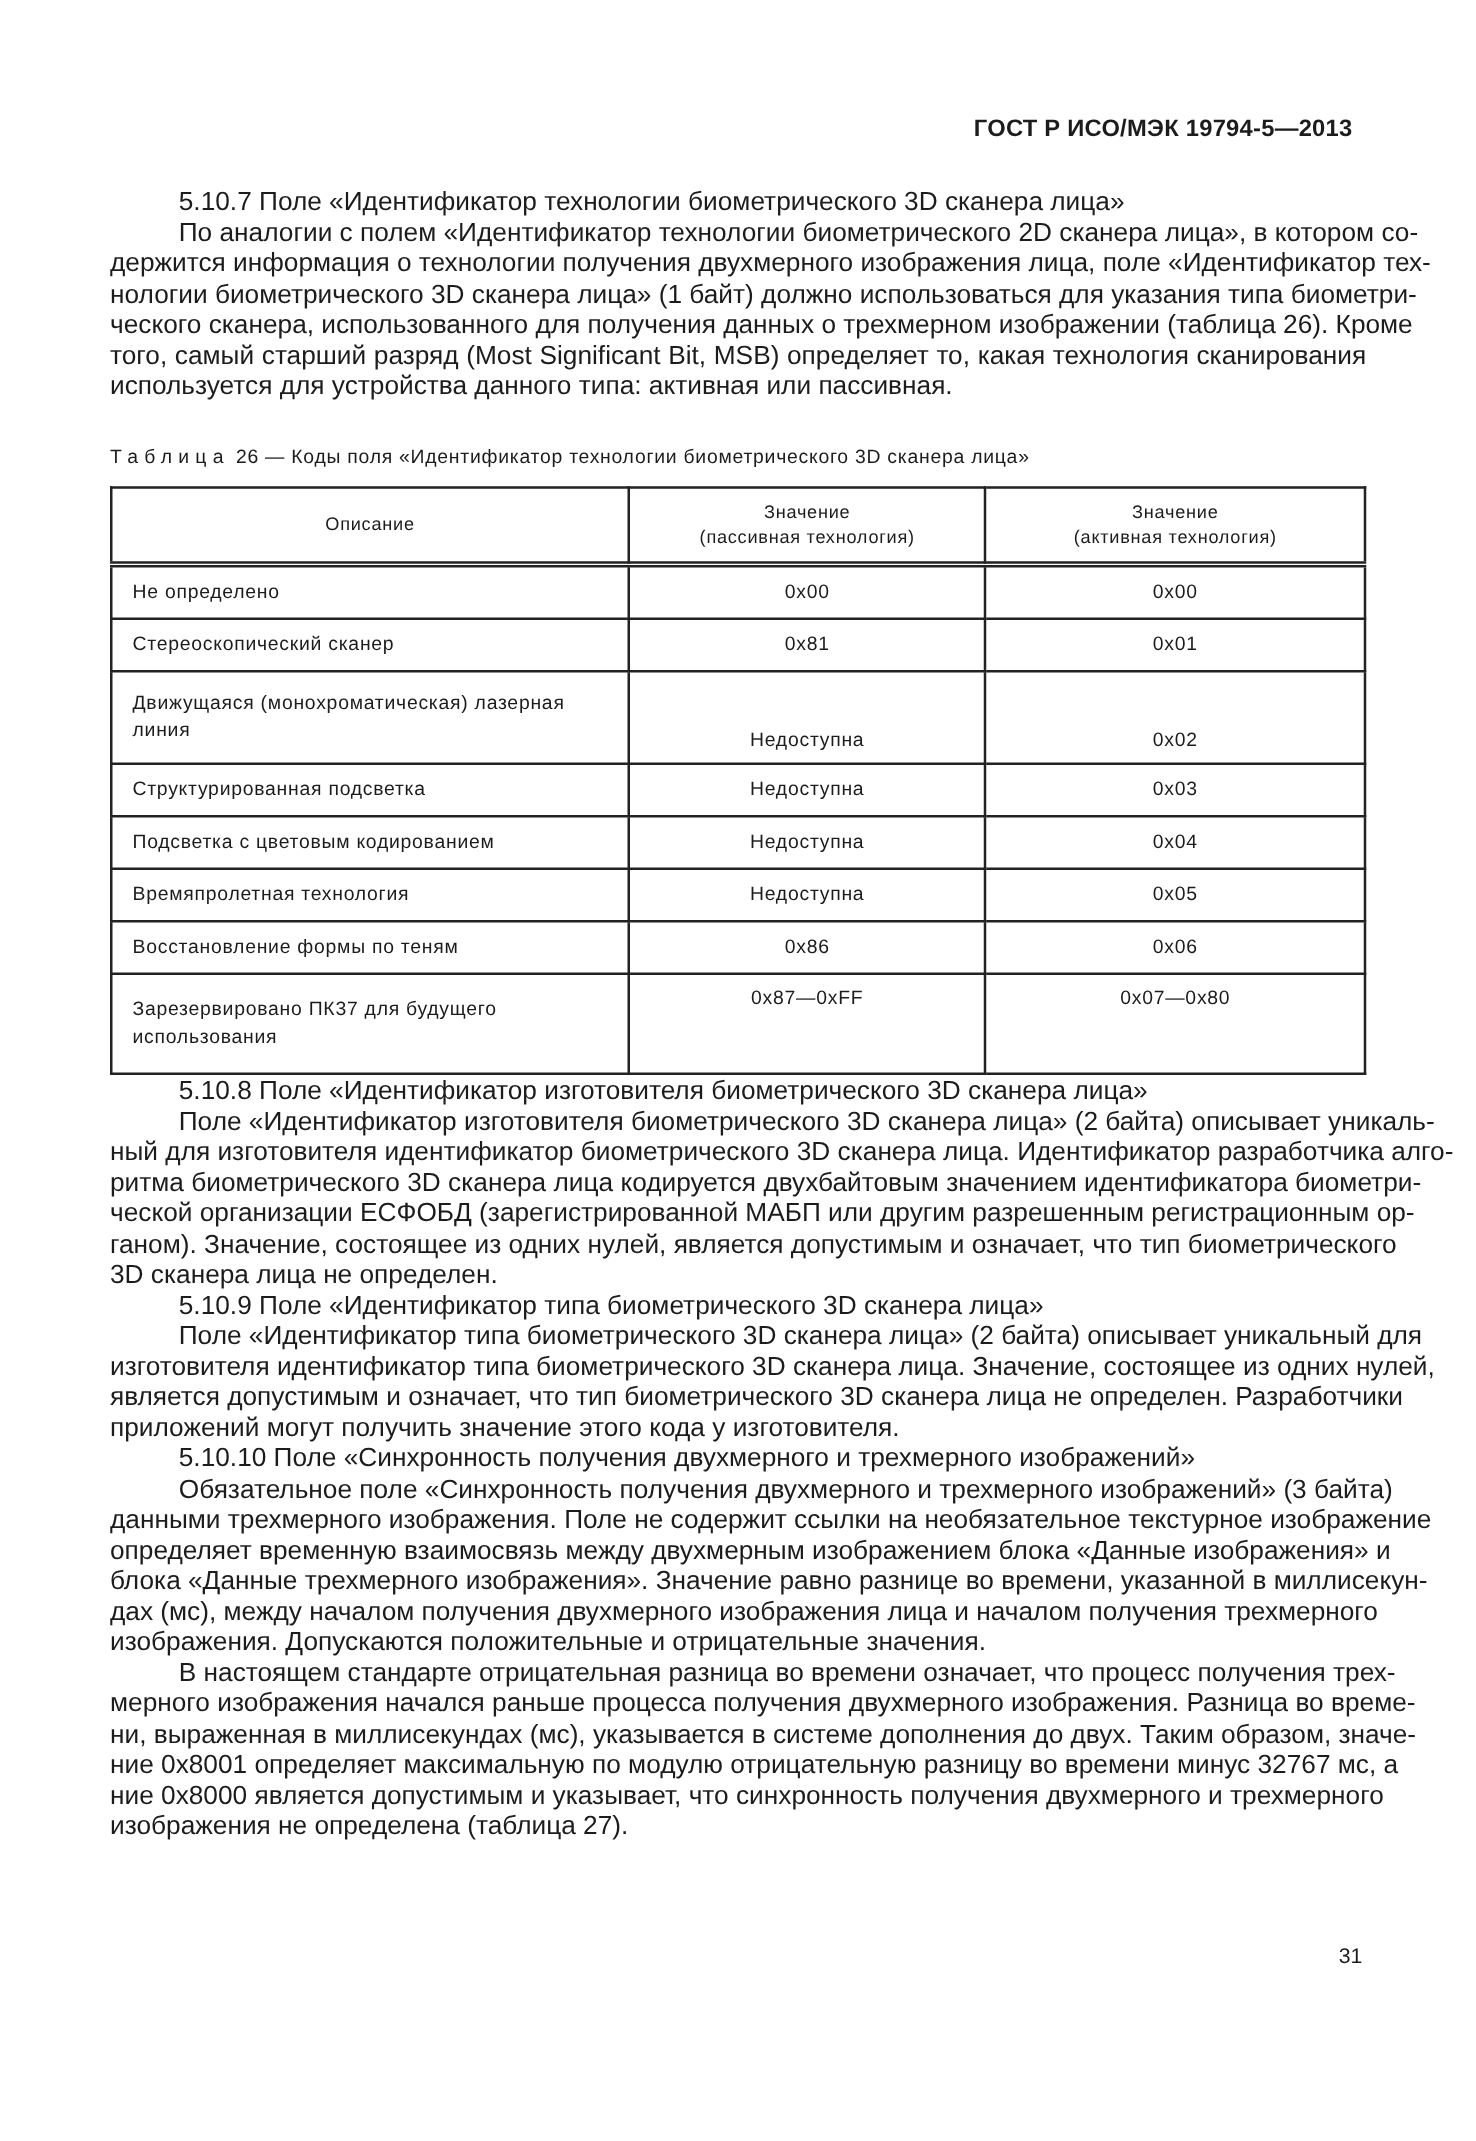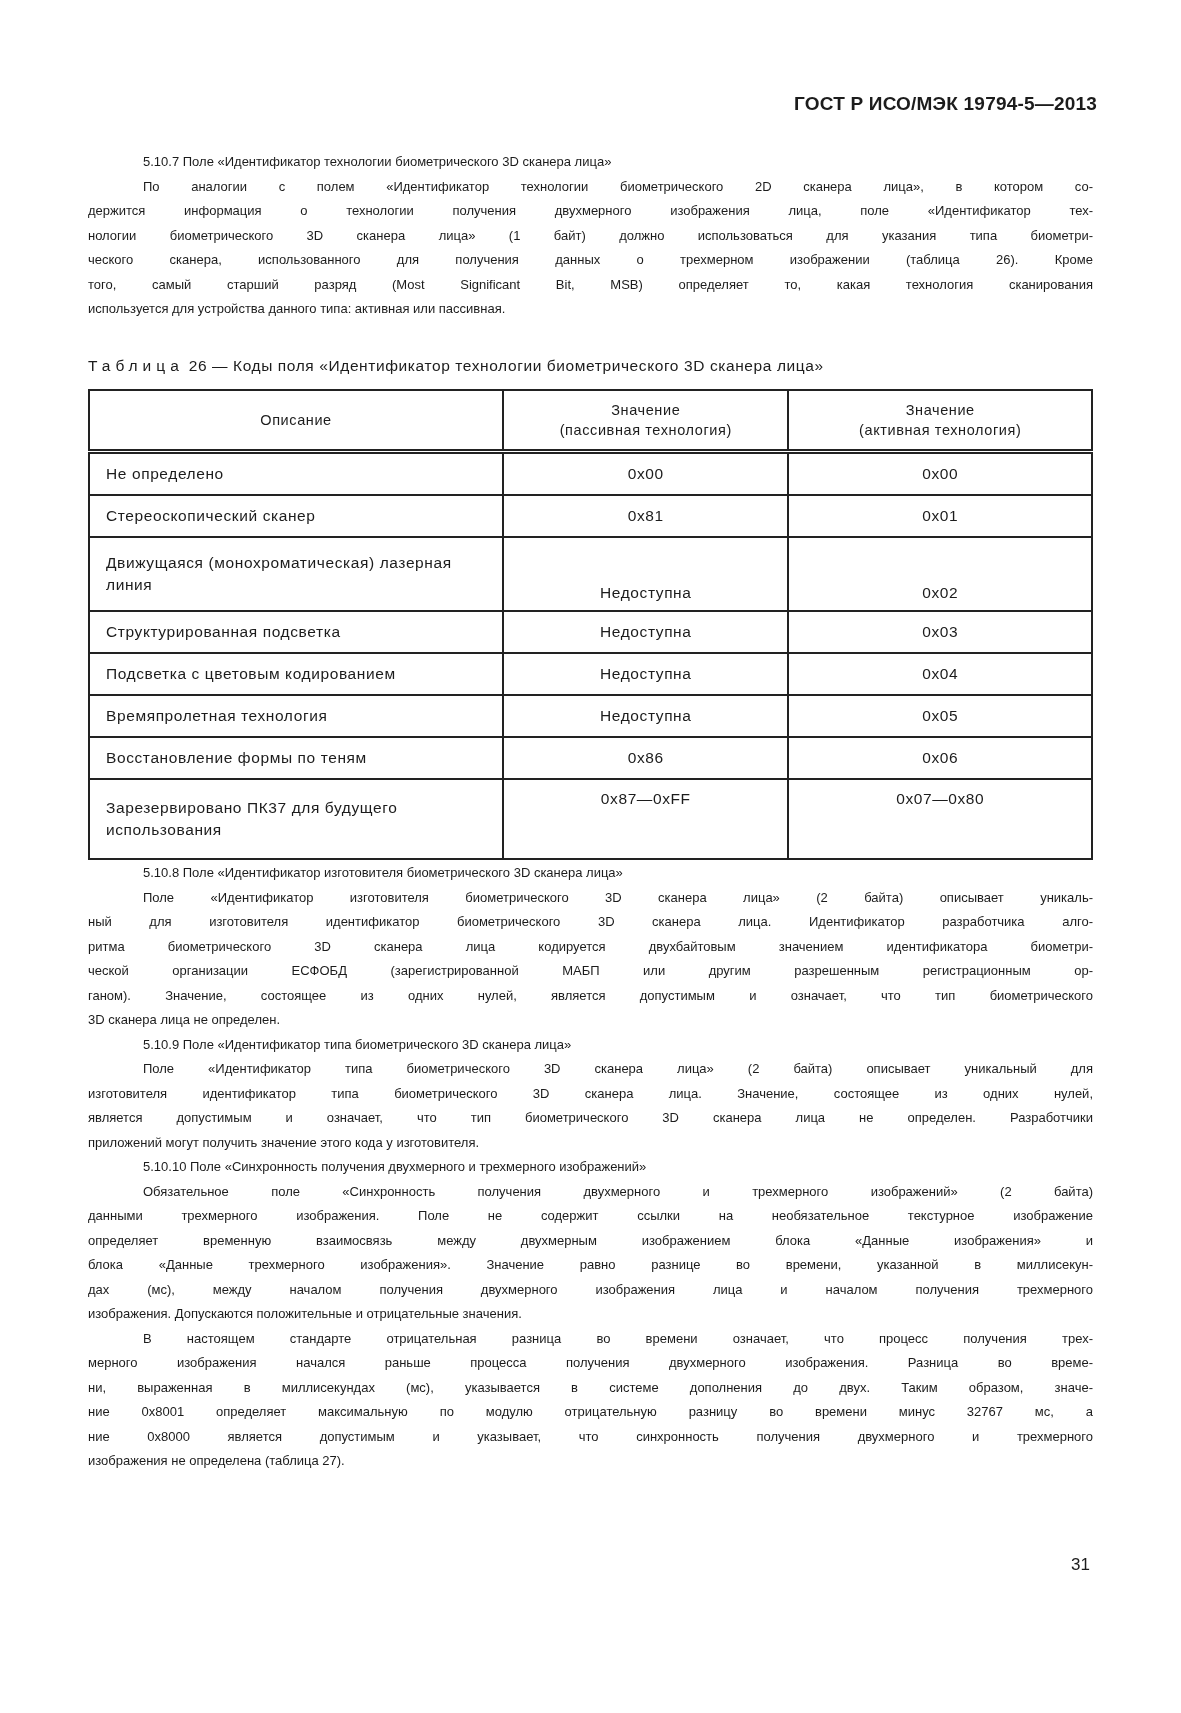--- a/index.html
+++ b/index.html
@@ -1,20 +1,20 @@
 <!DOCTYPE html>
 <html><head>
 <meta charset="utf-8">
 <style>
   html, body { margin: 0; padding: 0; background: #ffffff; }
   body { width: 1181px; height: 1713px; position: relative; overflow: hidden;
          font-family: "Liberation Sans", sans-serif; color: #1c1c1c; }
-  .header { position: absolute; top: 93px; right: 84px; font-weight: bold; font-size: 19px; letter-spacing: 0.2px; margin-left: 34px; }
+  .header { position: absolute; top: 93px; right: 99px; font-weight: bold; font-size: 19px; letter-spacing: 0.2px; margin-left: 34px; }
   .content { position: absolute; left: 88px; top: 150px; width: 1005px; }
-  .line { font-size: 13px; line-height: 24.5px; white-space: nowrap; text-align: justify; text-align-last: justify; display: block; }
+  .line { font-size: 21px; line-height: 24.5px; white-space: nowrap; text-align: justify; text-align-last: justify; display: block; }
   .line.last { text-align-last: left; }
   .indent { padding-left: 55px; }
   .caption { position: absolute; left: 88px; top: 357px; font-size: 15.5px; letter-spacing: 0.6px; white-space: nowrap; }
   .caption .spaced { letter-spacing: 5px; }
   table.t26 { position: absolute; left: 88px; top: 389px; width: 1005px; border-collapse: collapse; font-size: 15.5px; letter-spacing: 0.6px; }
   table.t26 td, table.t26 th { border: 2px solid #222; font-weight: normal; }
   table.t26 th { height: 58px; text-align: center; vertical-align: middle; font-size: 14.5px; line-height: 20px; padding: 0 6px; }
   table.t26 thead tr { border-bottom: 5px double #222; }
   table.t26 td { padding: 2px 16px 2px 16px; vertical-align: middle; height: 36px; line-height: 22px; }
   table.t26 td.c1 { width: 378px; text-align: left; }
@@ -107,21 +107,21 @@
   <span class="line">ганом). Значение, состоящее из одних нулей, является допустимым и означает, что тип биометрического</span>
   <span class="line last">3D сканера лица не определен.</span>
 
   <span class="line last indent">5.10.9 Поле «Идентификатор типа биометрического 3D сканера лица»</span>
   <span class="line indent">Поле «Идентификатор типа биометрического 3D сканера лица» (2 байта) описывает уникальный для</span>
   <span class="line">изготовителя идентификатор типа биометрического 3D сканера лица. Значение, состоящее из одних нулей,</span>
   <span class="line">является допустимым и означает, что тип биометрического 3D сканера лица не определен. Разработчики</span>
   <span class="line last">приложений могут получить значение этого кода у изготовителя.</span>
 
   <span class="line last indent">5.10.10 Поле «Синхронность получения двухмерного и трехмерного  изображений»</span>
-  <span class="line indent">Обязательное поле «Синхронность получения двухмерного и трехмерного изображений» (2 байта)</span>
+  <span class="line indent">Обязательное поле «Синхронность получения двухмерного и трехмерного изображений» (3 байта)</span>
   <span class="line">данными трехмерного изображения. Поле не содержит ссылки на необязательное текстурное изображение</span>
   <span class="line">определяет временную взаимосвязь между двухмерным изображением блока «Данные изображения» и</span>
   <span class="line">блока «Данные трехмерного изображения». Значение равно разнице во времени, указанной в миллисекун-</span>
   <span class="line">дах (мс), между началом получения двухмерного изображения лица и началом получения трехмерного</span>
   <span class="line last">изображения. Допускаются положительные и отрицательные значения.</span>
 
   <span class="line indent">В настоящем стандарте отрицательная разница во времени означает, что процесс получения трех-</span>
   <span class="line">мерного изображения начался раньше процесса получения двухмерного изображения. Разница во време-</span>
   <span class="line">ни, выраженная в миллисекундах (мс), указывается в системе дополнения до двух. Таким образом, значе-</span>
   <span class="line">ние 0x8001 определяет максимальную по модулю отрицательную разницу во времени минус 32767 мс, а</span>

